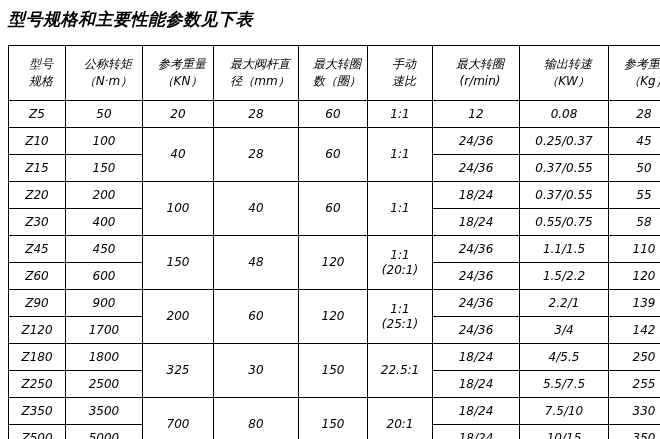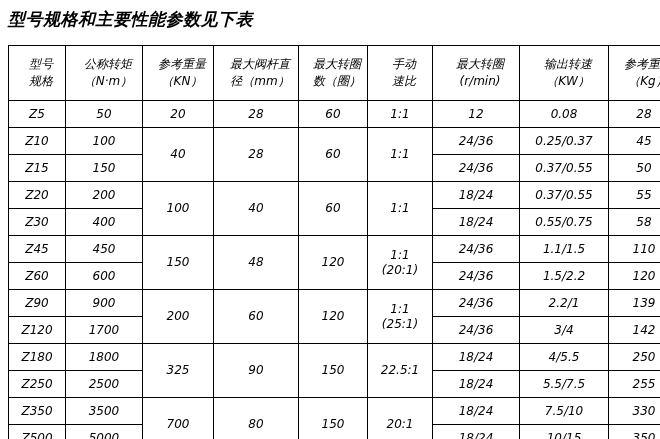--- a/index.html
+++ b/index.html
@@ -222,21 +222,21 @@
           <td>1700</td>
           <td>24/36</td>
           <td>3/4</td>
           <td>142</td>
         </tr>
 
         <tr>
           <td>Z180</td>
           <td>1800</td>
           <td rowspan="2">325</td>
-          <td rowspan="2">90</td>
+          <td rowspan="2">30</td>
           <td rowspan="2">150</td>
           <td rowspan="2">22.5:1</td>
           <td>18/24</td>
           <td>4/5.5</td>
           <td>250</td>
         </tr>
 
         <tr>
           <td>Z250</td>
           <td>2500</td>

